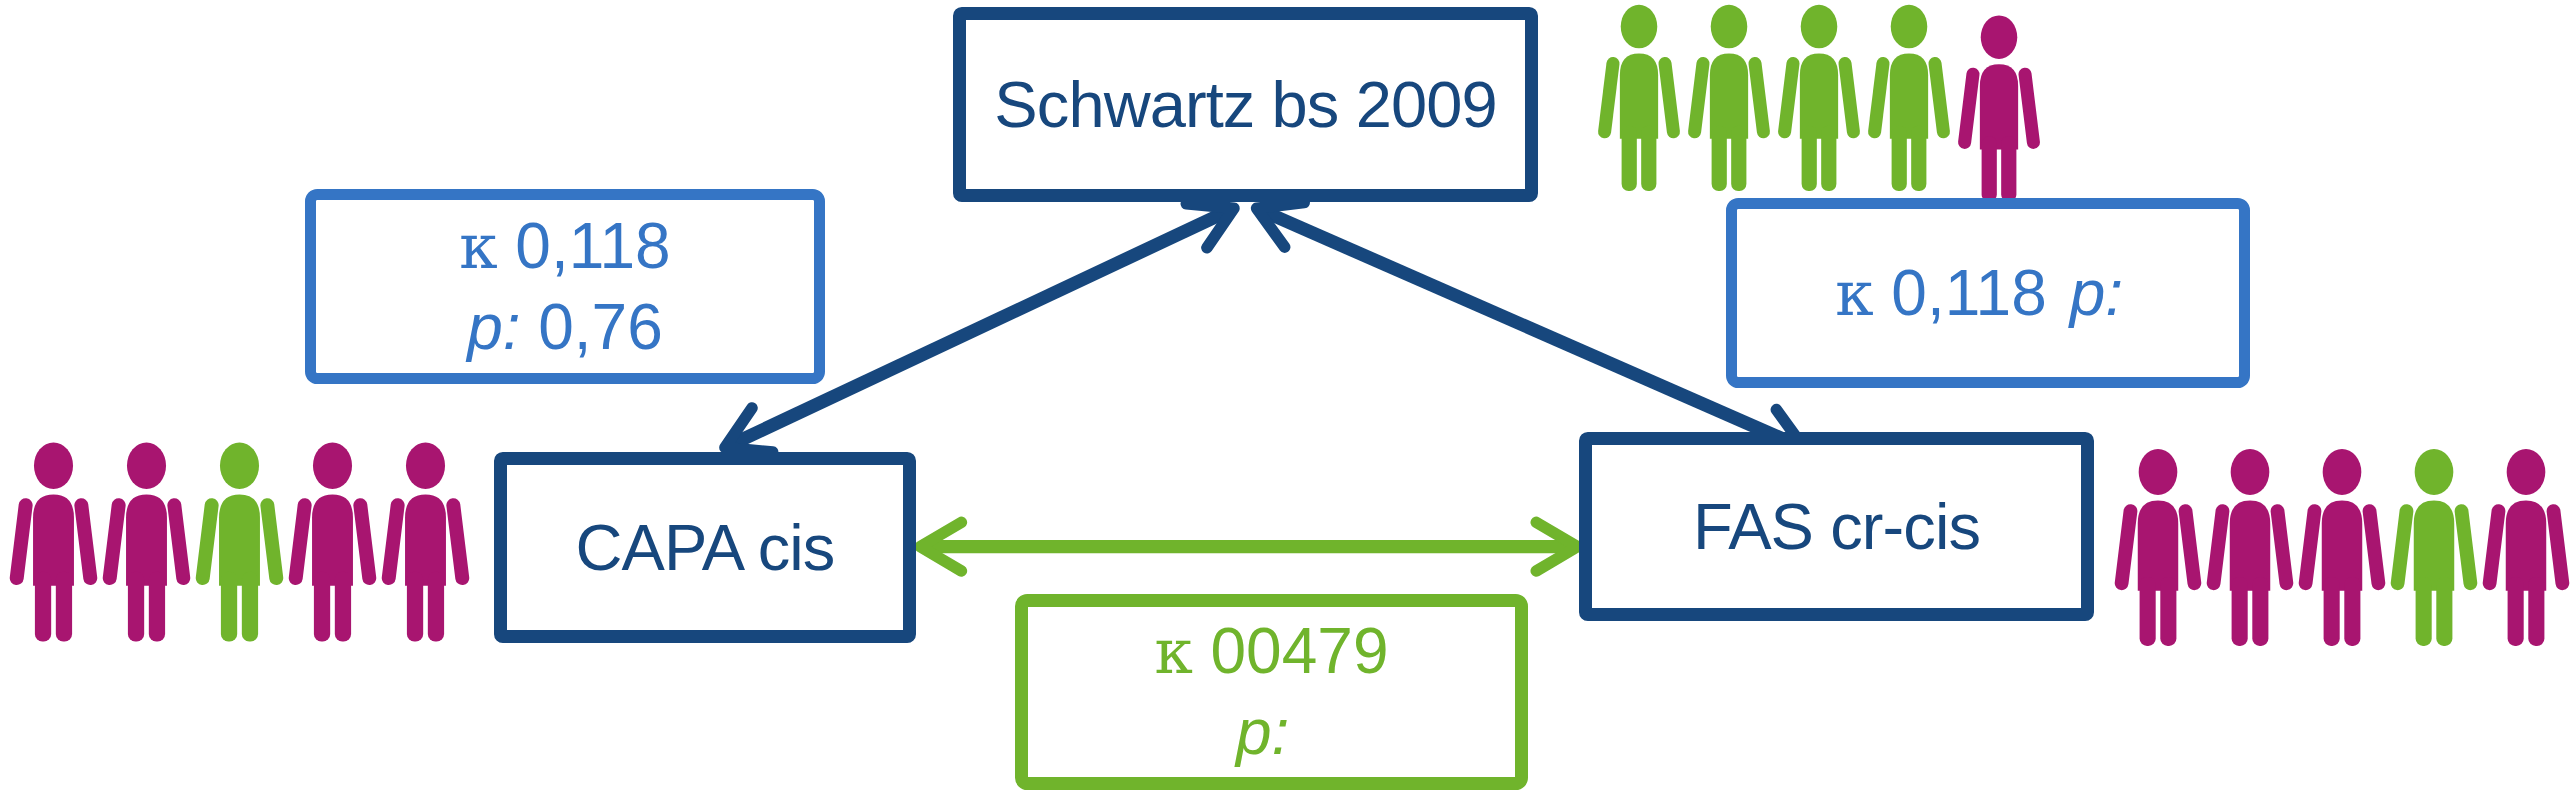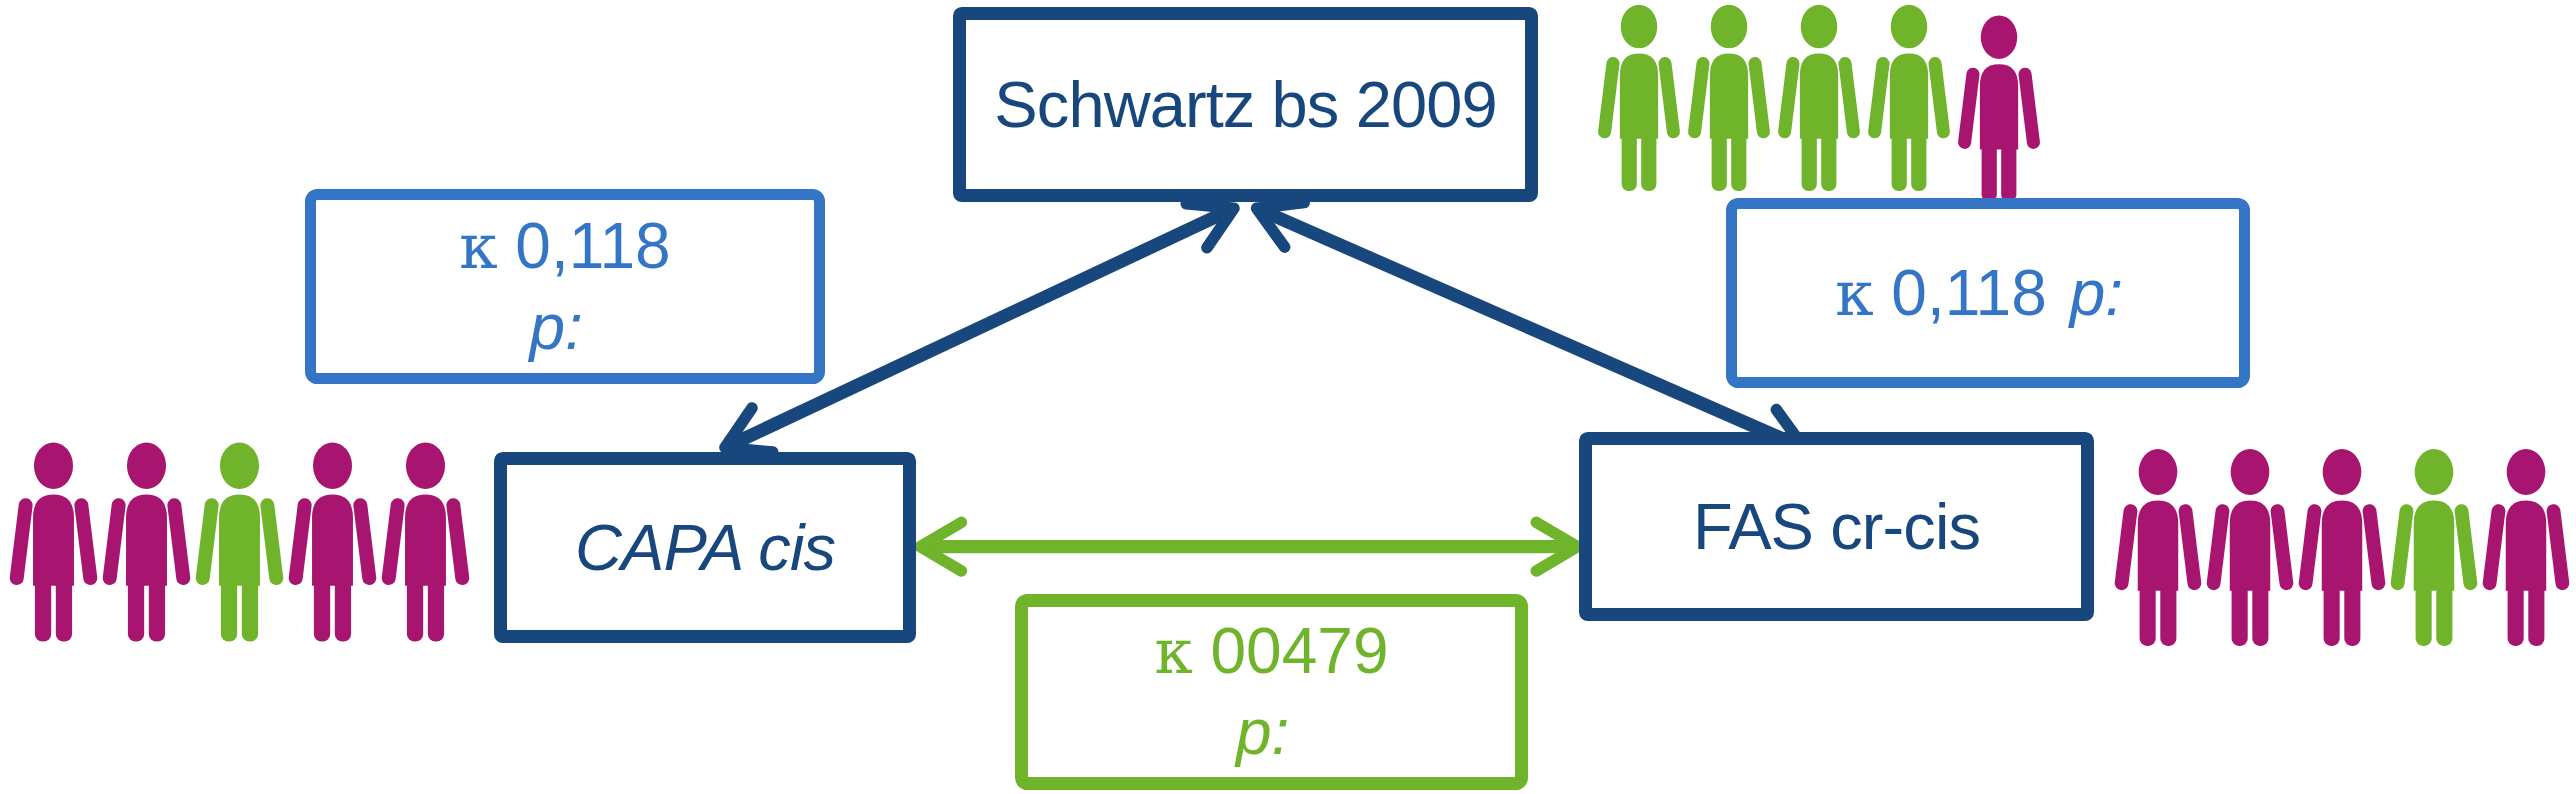--- a/index.html
+++ b/index.html
@@ -31,21 +31,21 @@
     border-radius: 8.8px;
     display: flex;
     align-items: center;
     justify-content: center;
     color: var(--navy);
     font-size: 65px;
     letter-spacing: -0.9px;
     white-space: nowrap;
   }
   .node-schwartz { left: 953px; top: 7px;   width: 585px; height: 195px; }
-  .node-capa     { left: 494px;  top: 452px; width: 422px; height: 191px; font-style: italic; }
+  .node-capa     { left: 494px;  top: 452px; width: 422px; height: 191px; }
   .node-fas      { left: 1579px; top: 432px; width: 515px; height: 189px; }
 
   
   .stat {
     position: absolute;
     z-index: 3;
     background: #fff;
     border-radius: 12.3px;
     display: flex;
     flex-direction: column;
@@ -119,20 +119,21 @@
     <span>FAS cr-cis</span>
   </div>
 
   <div class="stat stat-blue stat-left">
     <div class="stat-line">
       <span class="kappa">κ</span>
       <span>0,118</span>
     </div>
     <div class="stat-line">
       <span class="pit">p:</span>
+      <span>0,76</span>
     </div>
   </div>
 
   <div class="stat stat-blue stat-right">
     <div class="stat-line">
       <span class="kappa">κ</span>
       <span class="mr">0,118</span>
       <span class="pit">p:</span>
     </div>
   </div>

